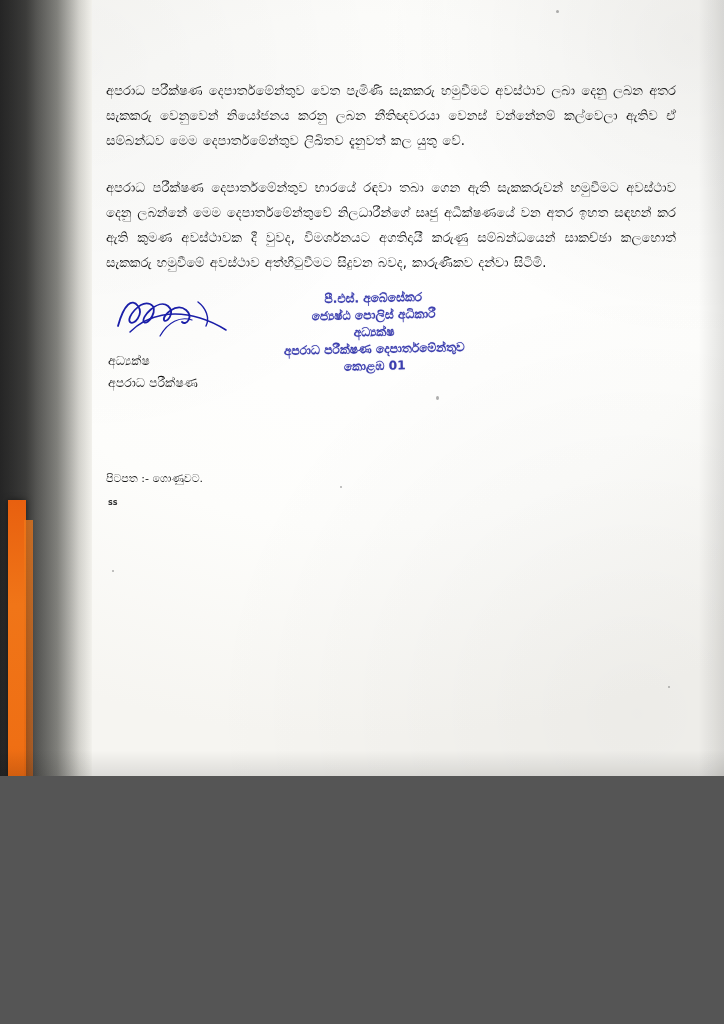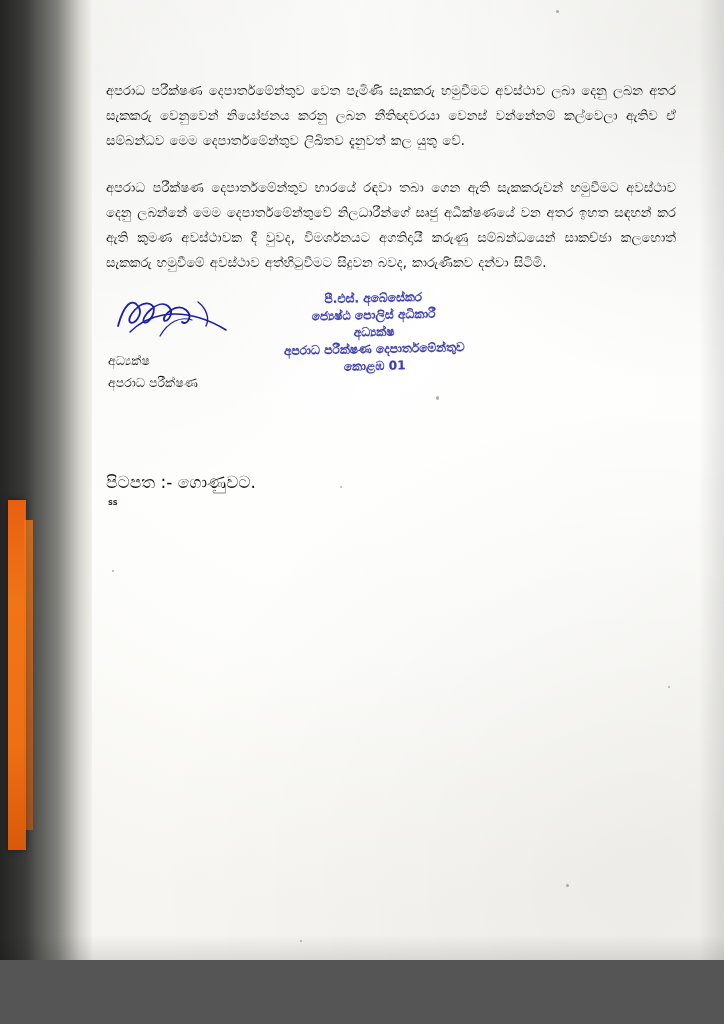--- a/index.html
+++ b/index.html
@@ -3,21 +3,21 @@
 <meta charset="utf-8">
 <style>
   html, body {
     margin: 0;
     padding: 0;
     background: #555;
   }
   #page {
     position: relative;
     width: 724px;
-    height: 960px;
+    height: 776px;
     background: #ffffff;
     overflow: hidden;
     font-family: "DejaVu Sans", sans-serif;
   }
 
   
   .paper {
     position: absolute;
     inset: 0;
     background:
@@ -135,21 +135,21 @@
     transform: rotate(-1.2deg);
     opacity: 0.92;
     text-shadow: 0 0 1px rgba(44,47,168,0.35);
   }
 
   
   .cc-line {
     position: absolute;
     left: 106px;
     top: 472px;
-    font-size: 17px;
+    font-size: 11px;
     color: #111;
   }
   .cc-mark {
     position: absolute;
     left: 108px;
     top: 498px;
     font-size: 8px;
     color: #333;
     font-weight: bold;
   }

